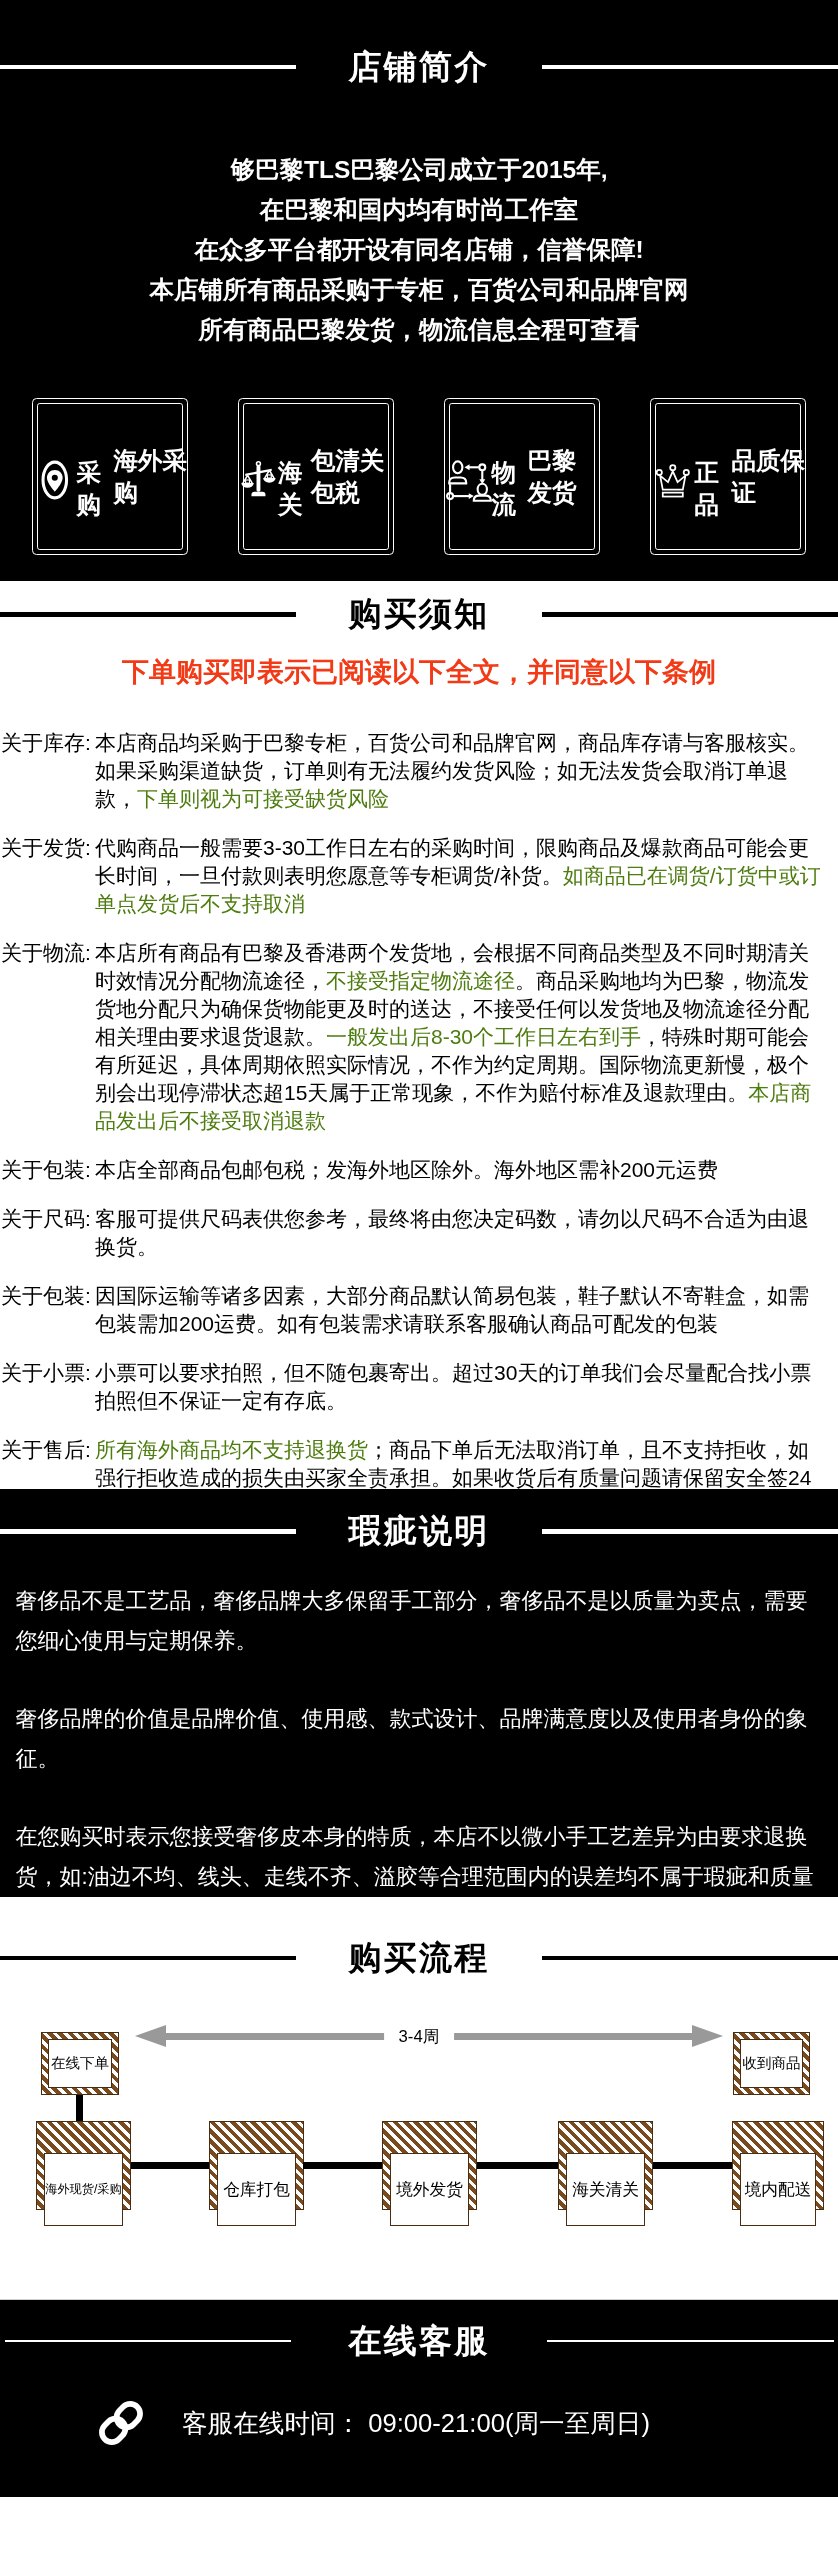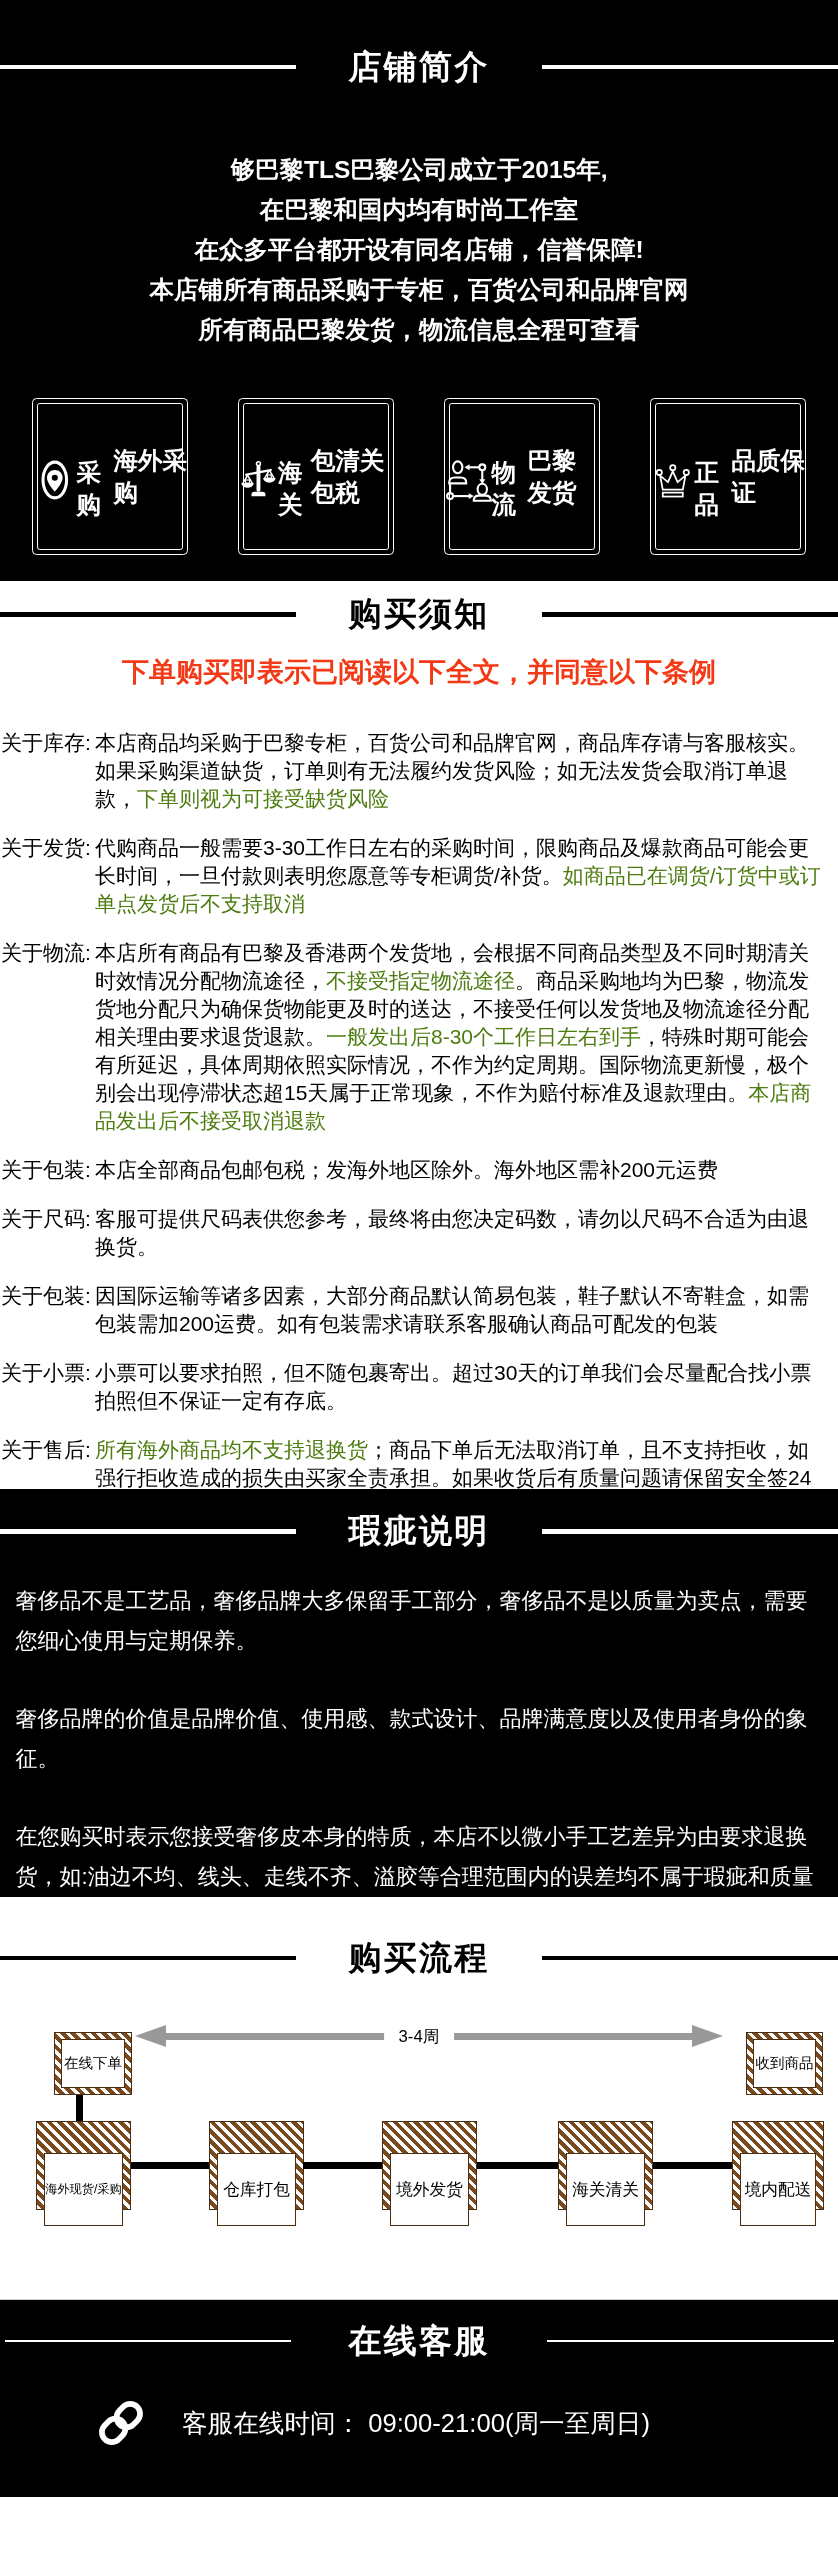--- a/index.html
+++ b/index.html
@@ -45,21 +45,21 @@
   #defects .sec-head{margin-top:24.5px;}
   .dparas{margin:31px 15.6px 0 15.6px;}
   .dpara{font-size:22px;line-height:40px;margin-bottom:38px;font-weight:500;}
 
   
   #process{height:402px;}
   #process .sec-head{margin-top:43px;}
   .flow{position:relative;height:323px;}
   .stripebox{position:absolute;box-sizing:border-box;background:repeating-linear-gradient(45deg,#ffffff 0 3.3px,#7a4a1f 3.3px 7.2px);border:0.6px solid #4a2c10;padding:6.1px;}
   .stripebox .inner{width:100%;height:100%;background:#fff;border:0.6px solid #4a2c10;box-sizing:border-box;display:flex;align-items:center;justify-content:center;font-size:14.5px;font-weight:500;white-space:nowrap;}
-  .tb{top:56px;height:63px;margin-left:13px;}
+  .tb{top:56px;height:63px;}
   #tb-left{left:41px;width:78px;}
   #tb-right{left:733px;width:77px;}
   .bb{top:145px;height:89px;padding:6.7px;}
   .bb .inner{font-size:16.7px;margin-top:24px;}
   #bb-0{left:36px;width:95px;}
   #bb-0 .inner{font-size:12.2px;}
   #bb-1{left:209px;width:95px;}
   #bb-2{left:382px;width:95px;}
   #bb-3{left:558px;width:95px;}
   #bb-4{left:732px;width:92px;}

